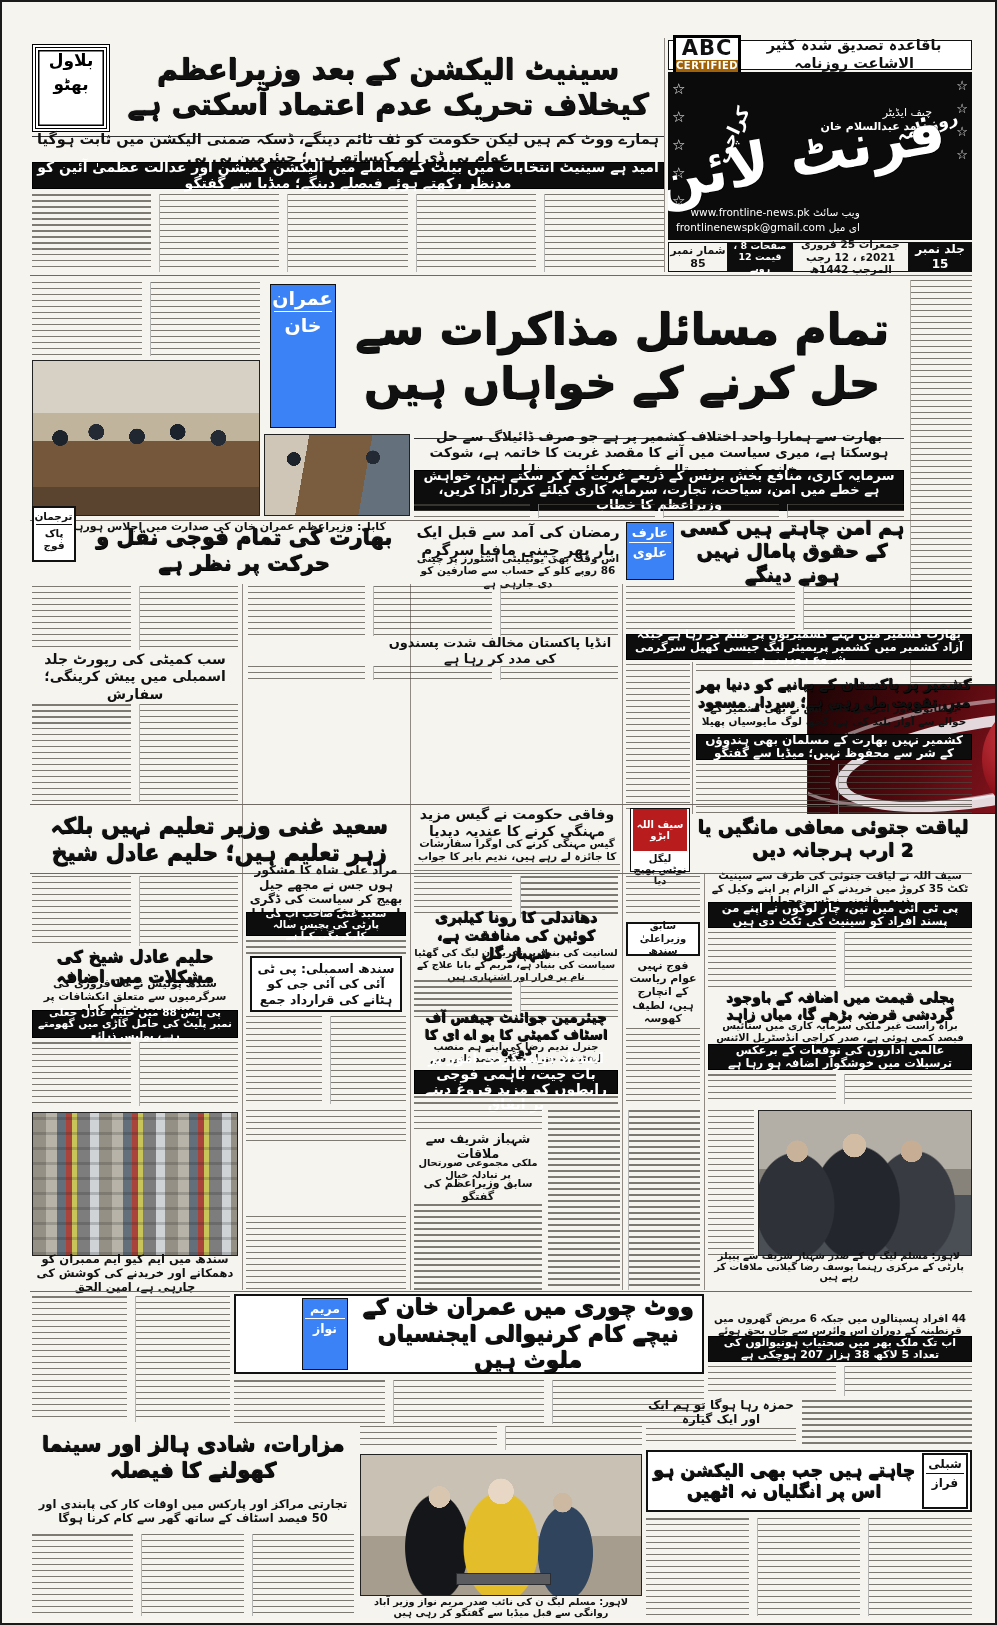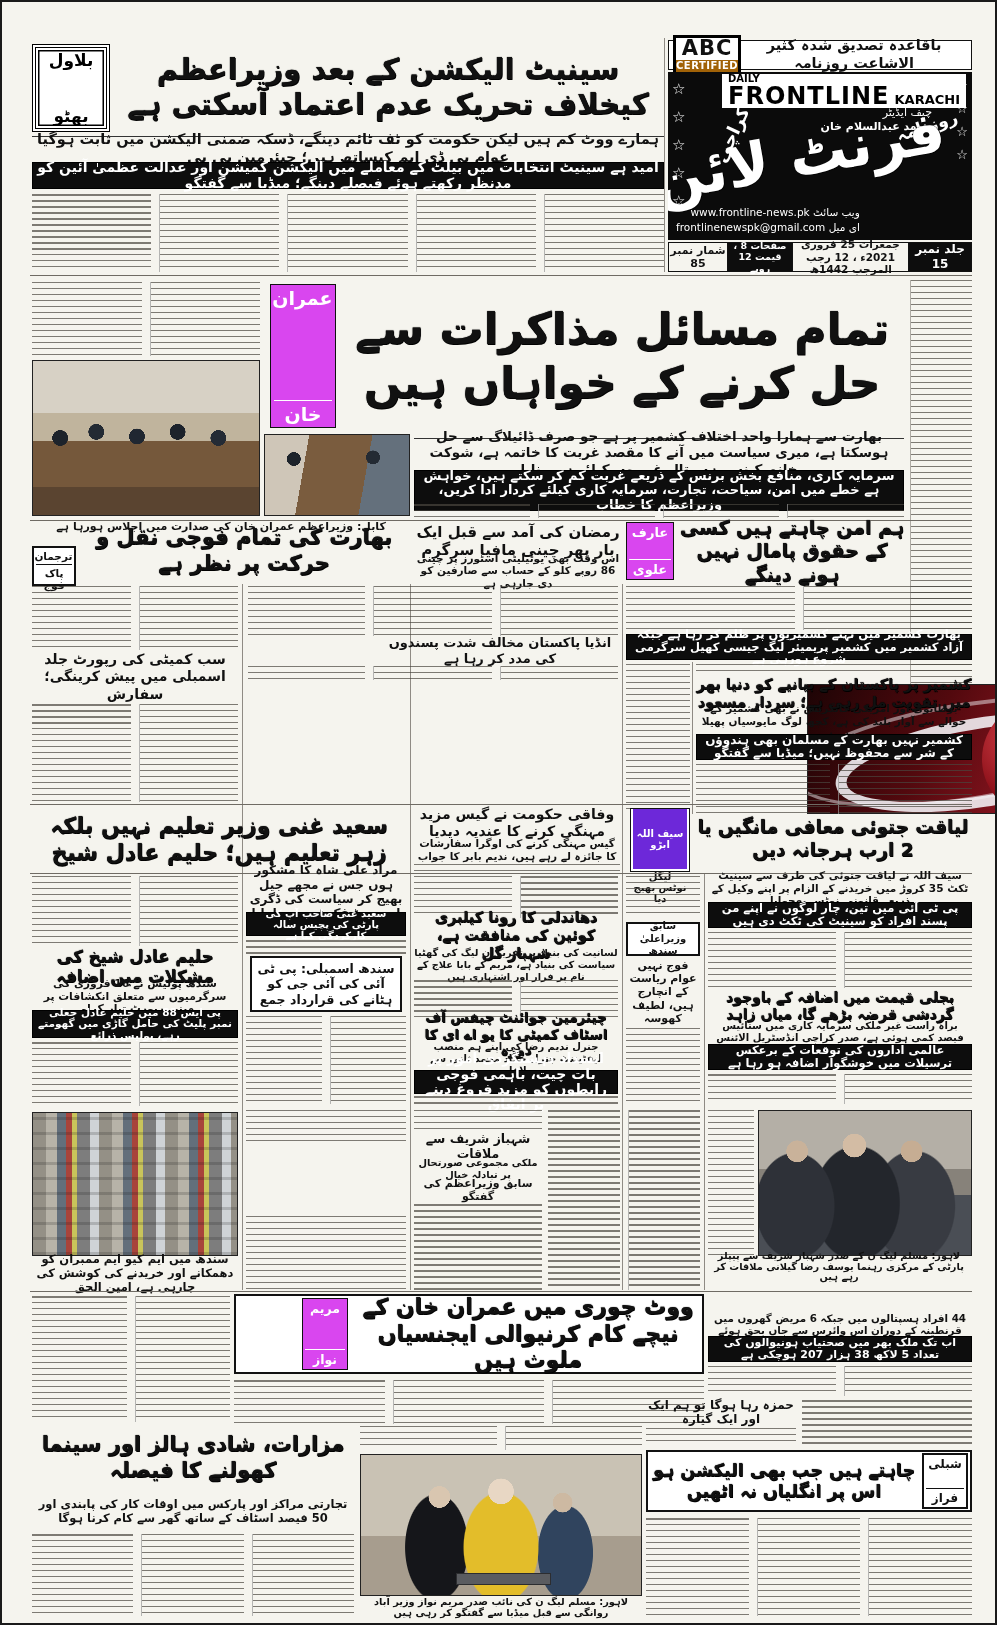--- a/index.html
+++ b/index.html
@@ -13,24 +13,24 @@
     text-align:center;line-height:1.1;border:1px solid #000;padding:0 4px}
   .subh{font-weight:bold;display:flex;align-items:center;justify-content:center;text-align:center;line-height:1.2}
   .ph{background-image:repeating-linear-gradient(to bottom,#4a463f 0 1.5px,rgba(0,0,0,0) 1.5px 6px);opacity:.7}
   .cols{display:flex;gap:8px}
   .cols>i{flex:1;display:block;background-image:repeating-linear-gradient(to bottom,#4a463f 0 1.5px,rgba(0,0,0,0) 1.5px 6px);opacity:.7;border-left:1px solid #999}
   .cols>i:last-child{border-left:none}
   .vline{border-left:1px solid #8f8b84}
   .hline{border-top:1px solid #6f6b64}
   .boxh{border:2px solid #111;background:#fff;font-weight:bold;text-align:center;
     display:flex;align-items:center;justify-content:center;line-height:1.25;padding:2px}
-  .kick{display:flex;flex-direction:column;align-items:center;justify-content:space-between;text-align:center;
+  .kick{display:flex;flex-direction:column;align-items:center;justify-content:flex-start;text-align:center;
     font-weight:bold;border:1px solid #111;gap:0}
   .kick span{display:block;width:92%;padding:2px 0}
-  .kick.gray{background:#d946ef;color:#fff}
+  .kick.gray{background:#3b82f6;color:#fff}
   .kick.gray span+span{border-top:1.5px solid #fff}
   .kick.light{background:#fff;color:#111;border:2px solid #111}
   .kick.light span+span{border-top:1.5px solid #111}
   .kick.ornate{background:#fff;color:#000;border:4px double #000;box-shadow:inset 0 0 0 2px #fff,inset 0 0 0 3.5px #000}
   .ltr{direction:ltr;unicode-bidi:embed}
   .caption{font-weight:bold;text-align:center;display:flex;align-items:center;justify-content:center;line-height:1.1}
   .photo{border:1px solid #222}
   
   .logoBox{background:#0b0b0b;color:#fff;overflow:hidden}
   .stars{position:absolute;left:4px;top:8px;display:flex;flex-direction:column;gap:10px;font-size:15px;color:#fff;opacity:.95}
@@ -66,25 +66,20 @@
         <span>☆</span>
         <span>☆</span>
         <span>☆</span>
       </div>
     <div class="stars2">
         <span>☆</span>
         <span>☆</span>
         <span>☆</span>
         <span>☆</span>
       </div>
-    <div class="abs" style="right:6px;top:2px;background:#fff;color:#000;padding:0 6px;direction:ltr;line-height:1">
-      <span style="font-size:10px;font-weight:bold;display:block">DAILY</span>
-      <span style="font-size:24px;font-weight:bold;letter-spacing:1px">FRONTLINE</span>
-      <span style="font-size:13px;font-weight:bold">KARACHI</span>
-    </div>
     <div class="abs" style="right:40px;top:34px;color:#fff;text-align:right;font-size:11px;line-height:1.3">
       <div>چیف ایڈیٹر</div>
       <div style="font-weight:bold">محمد عبدالسلام خان</div>
     </div>
     <div class="abs" style="right:14px;top:44px;color:#fff;font-weight:bold;font-size:17px;transform:rotate(-18deg)">روزنامہ</div>
     <div class="abs cal" style="left:30px;right:26px;top:46px;color:#fff;font-weight:bold;font-size:58px;text-align:center;transform:rotate(-10deg);white-space:nowrap">فرنٹ لائن</div>
     <div class="abs" style="left:34px;top:52px;color:#fff;font-weight:bold;font-size:18px;transform:rotate(-65deg)">کراچی</div>
     <div class="abs" style="left:8px;bottom:4px;color:#fff;font-size:10.5px;display:flex;flex-direction:column;align-items:flex-start;line-height:1.5">
       <span><span>ویب سائٹ</span> <span class="ltr">www.frontline-news.pk</span></span>
       <span><span>ای میل</span> <span class="ltr">frontlinenewspk@gmail.com</span></span>
@@ -138,21 +133,21 @@
   <div class="abs subh" style="left:412px;top:436px;width:490px;height:28px;font-size:13.5px;border-top:1px solid #333">بھارت سے ہمارا واحد اختلاف کشمیر پر ہے جو صرف ڈائیلاگ سے حل ہوسکتا ہے، میری سیاست میں آنے کا مقصد غربت کا خاتمہ ہے، شوکت خانم کینسر ہسپتال غریبوں کیلئے ہی بنایا</div>
   <div class="abs strip" style="left:412px;top:468px;width:490px;height:41px;font-size:13px">سرمایہ کاری، منافع بخش برنس کے ذریعے غربت کم کر سکتے ہیں، خواہش ہے خطے میں امن، سیاحت، تجارت، سرمایہ کاری کیلئے کردار ادا کریں، وزیراعظم کا خطاب</div>
   <div class="abs cols" style="left:412px;top:502px;width:490px;height:14px">
       <i></i>
       <i></i>
       <i></i>
       <i></i>
     </div>
 
   <div class="abs hline" style="left:28px;top:518px;width:942px;height:1px"></div>
-  <div class="abs kick light" style="left:30px;top:544px;width:44px;height:40px;font-size:10.5px">
+  <div class="abs kick light" style="left:30px;top:504px;width:44px;height:56px;font-size:10.5px">
     <span>ترجمان</span>
     <span>پاک فوج</span>
   </div>
   <div class="abs hd cal" style="left:78px;top:520px;width:328px;height:58px;font-size:21px">بھارت کی تمام فوجی نقل و حرکت پر نظر ہے</div>
   <div class="abs hd" style="left:412px;top:520px;width:208px;height:38px;font-size:15px">رمضان کی آمد سے قبل ایک بار پھر چینی مافیا سرگرم</div>
   <div class="abs subh" style="left:412px;top:559px;width:208px;height:19px;font-size:10.5px">اس وقت بھی یوٹیلیٹی اسٹورز پر چینی 86 روپے کلو کے حساب سے صارفین کو دی جارہی ہے</div>
   <div class="abs kick gray" style="left:624px;top:520px;width:48px;height:58px;font-size:13px">
     <span>عارف</span>
     <span>علوی</span>
   </div>
@@ -205,21 +200,21 @@
       <i></i>
       <i></i>
     </div>
 
   <div class="abs hline" style="left:28px;top:802px;width:942px;height:1px"></div>
   <div class="abs hd cal" style="left:30px;top:806px;width:374px;height:64px;font-size:22px">سعید غنی وزیر تعلیم نہیں بلکہ زہر تعلیم ہیں؛ حلیم عادل شیخ</div>
   <div class="abs hd" style="left:412px;top:806px;width:206px;height:30px;font-size:14px">وفاقی حکومت نے گیس مزید مہنگی کرنے کا عندیہ دیدیا</div>
   <div class="abs subh" style="left:412px;top:838px;width:206px;height:20px;font-size:10.5px">گیس مہنگی کرنے کی اوگرا سفارشات کا جائزہ لے رہے ہیں، ندیم بابر کا جواب</div>
   <div class="abs ph" style="left:412px;top:862px;width:206px;height:8px"></div>
   <div class="abs kick" style="left:628px;top:806px;width:60px;height:64px;font-size:10px;background:#fff">
-    <span style="background:#6d28d9;color:#fff;padding:19px 0">سیف اللہ ابڑو</span>
+    <span style="background:#b91c1c;color:#fff;padding:10px 0">سیف اللہ ابڑو</span>
     <span>لیگل نوٹس بھیج دیا</span>
   </div>
   <div class="abs hd cal" style="left:692px;top:804px;width:278px;height:66px;font-size:18.5px">لیاقت جتوئی معافی مانگیں یا 2 ارب ہرجانہ دیں</div>
 
   <div class="abs hline" style="left:28px;top:871px;width:942px;height:1px"></div>
   <div class="abs vline" style="left:702px;top:872px;width:1px;height:416px"></div>
 
   <div class="abs subh" style="left:706px;top:874px;width:264px;height:24px;font-size:10.5px">سیف اللہ نے لیاقت جتوئی کی طرف سے سینیٹ ٹکٹ 35 کروڑ میں خریدنے کے الزام پر اپنے وکیل کے ذریعے قانونی نوٹس بھجوایا</div>
   <div class="abs strip" style="left:706px;top:900px;width:264px;height:26px;font-size:11.5px">پی ٹی آئی میں تین، چار لوگوں نے اپنے من پسند افراد کو سینیٹ کی ٹکٹ دی ہیں</div>
   <div class="abs cols" style="left:706px;top:930px;width:264px;height:56px">

